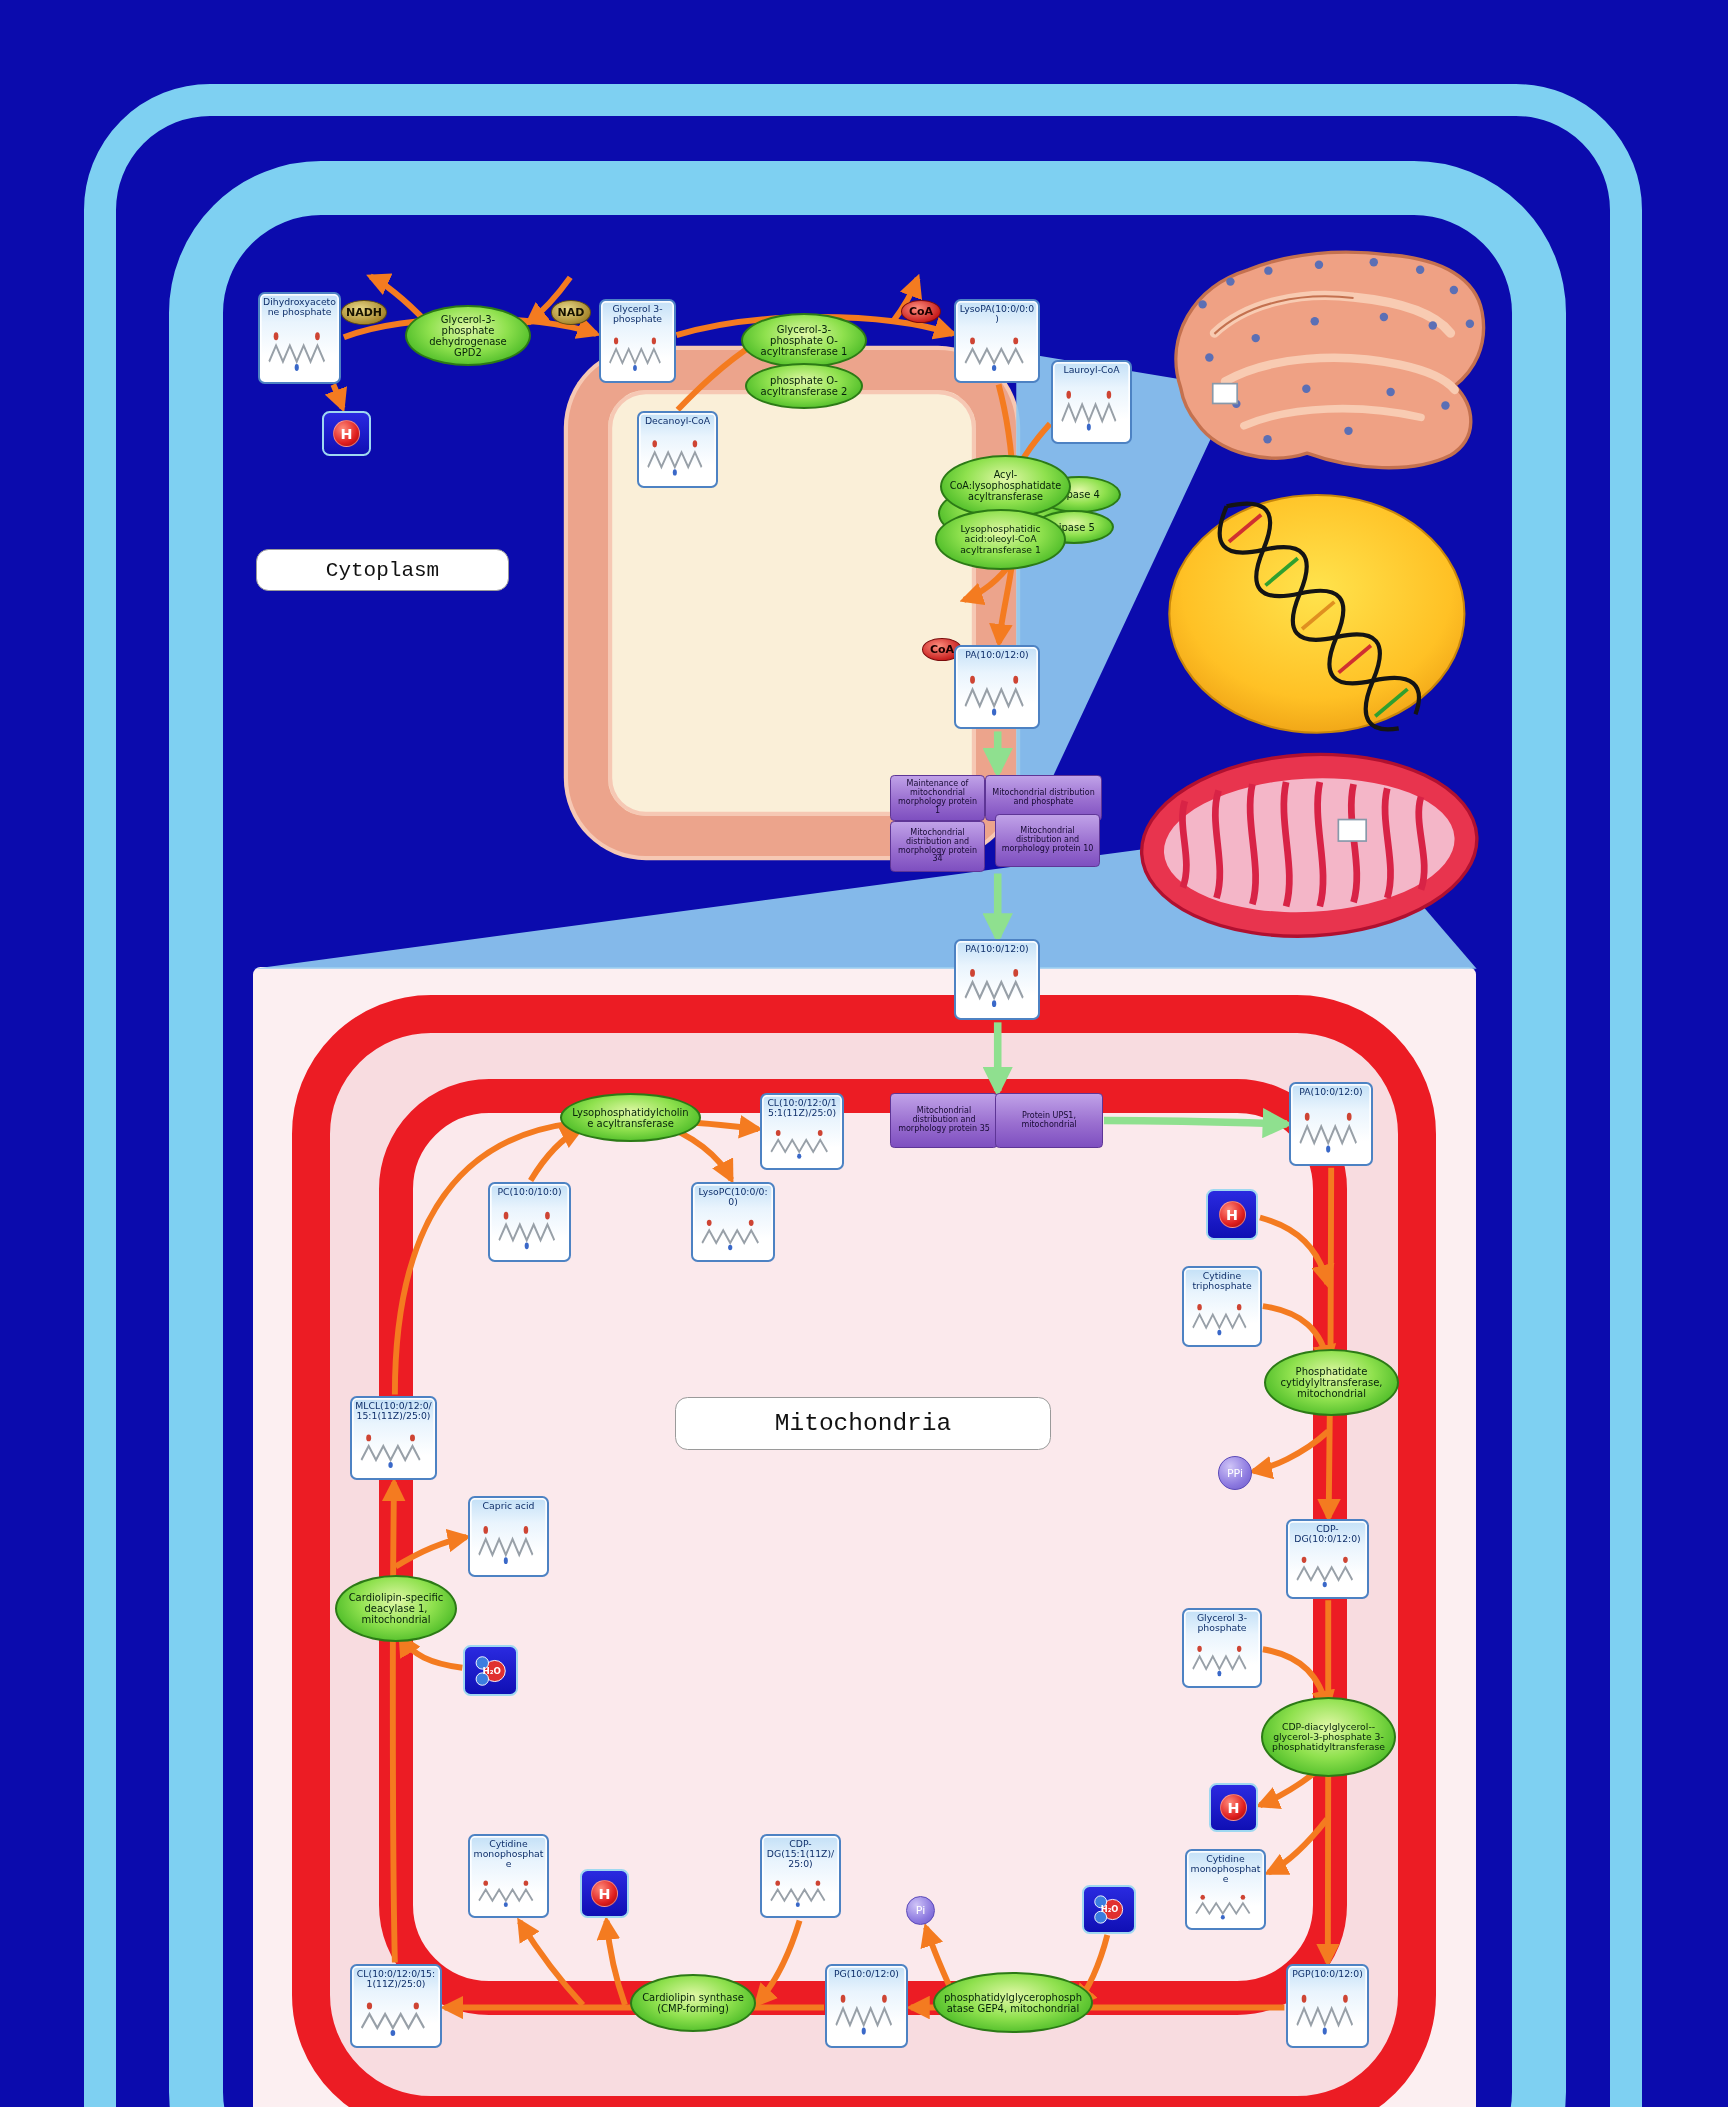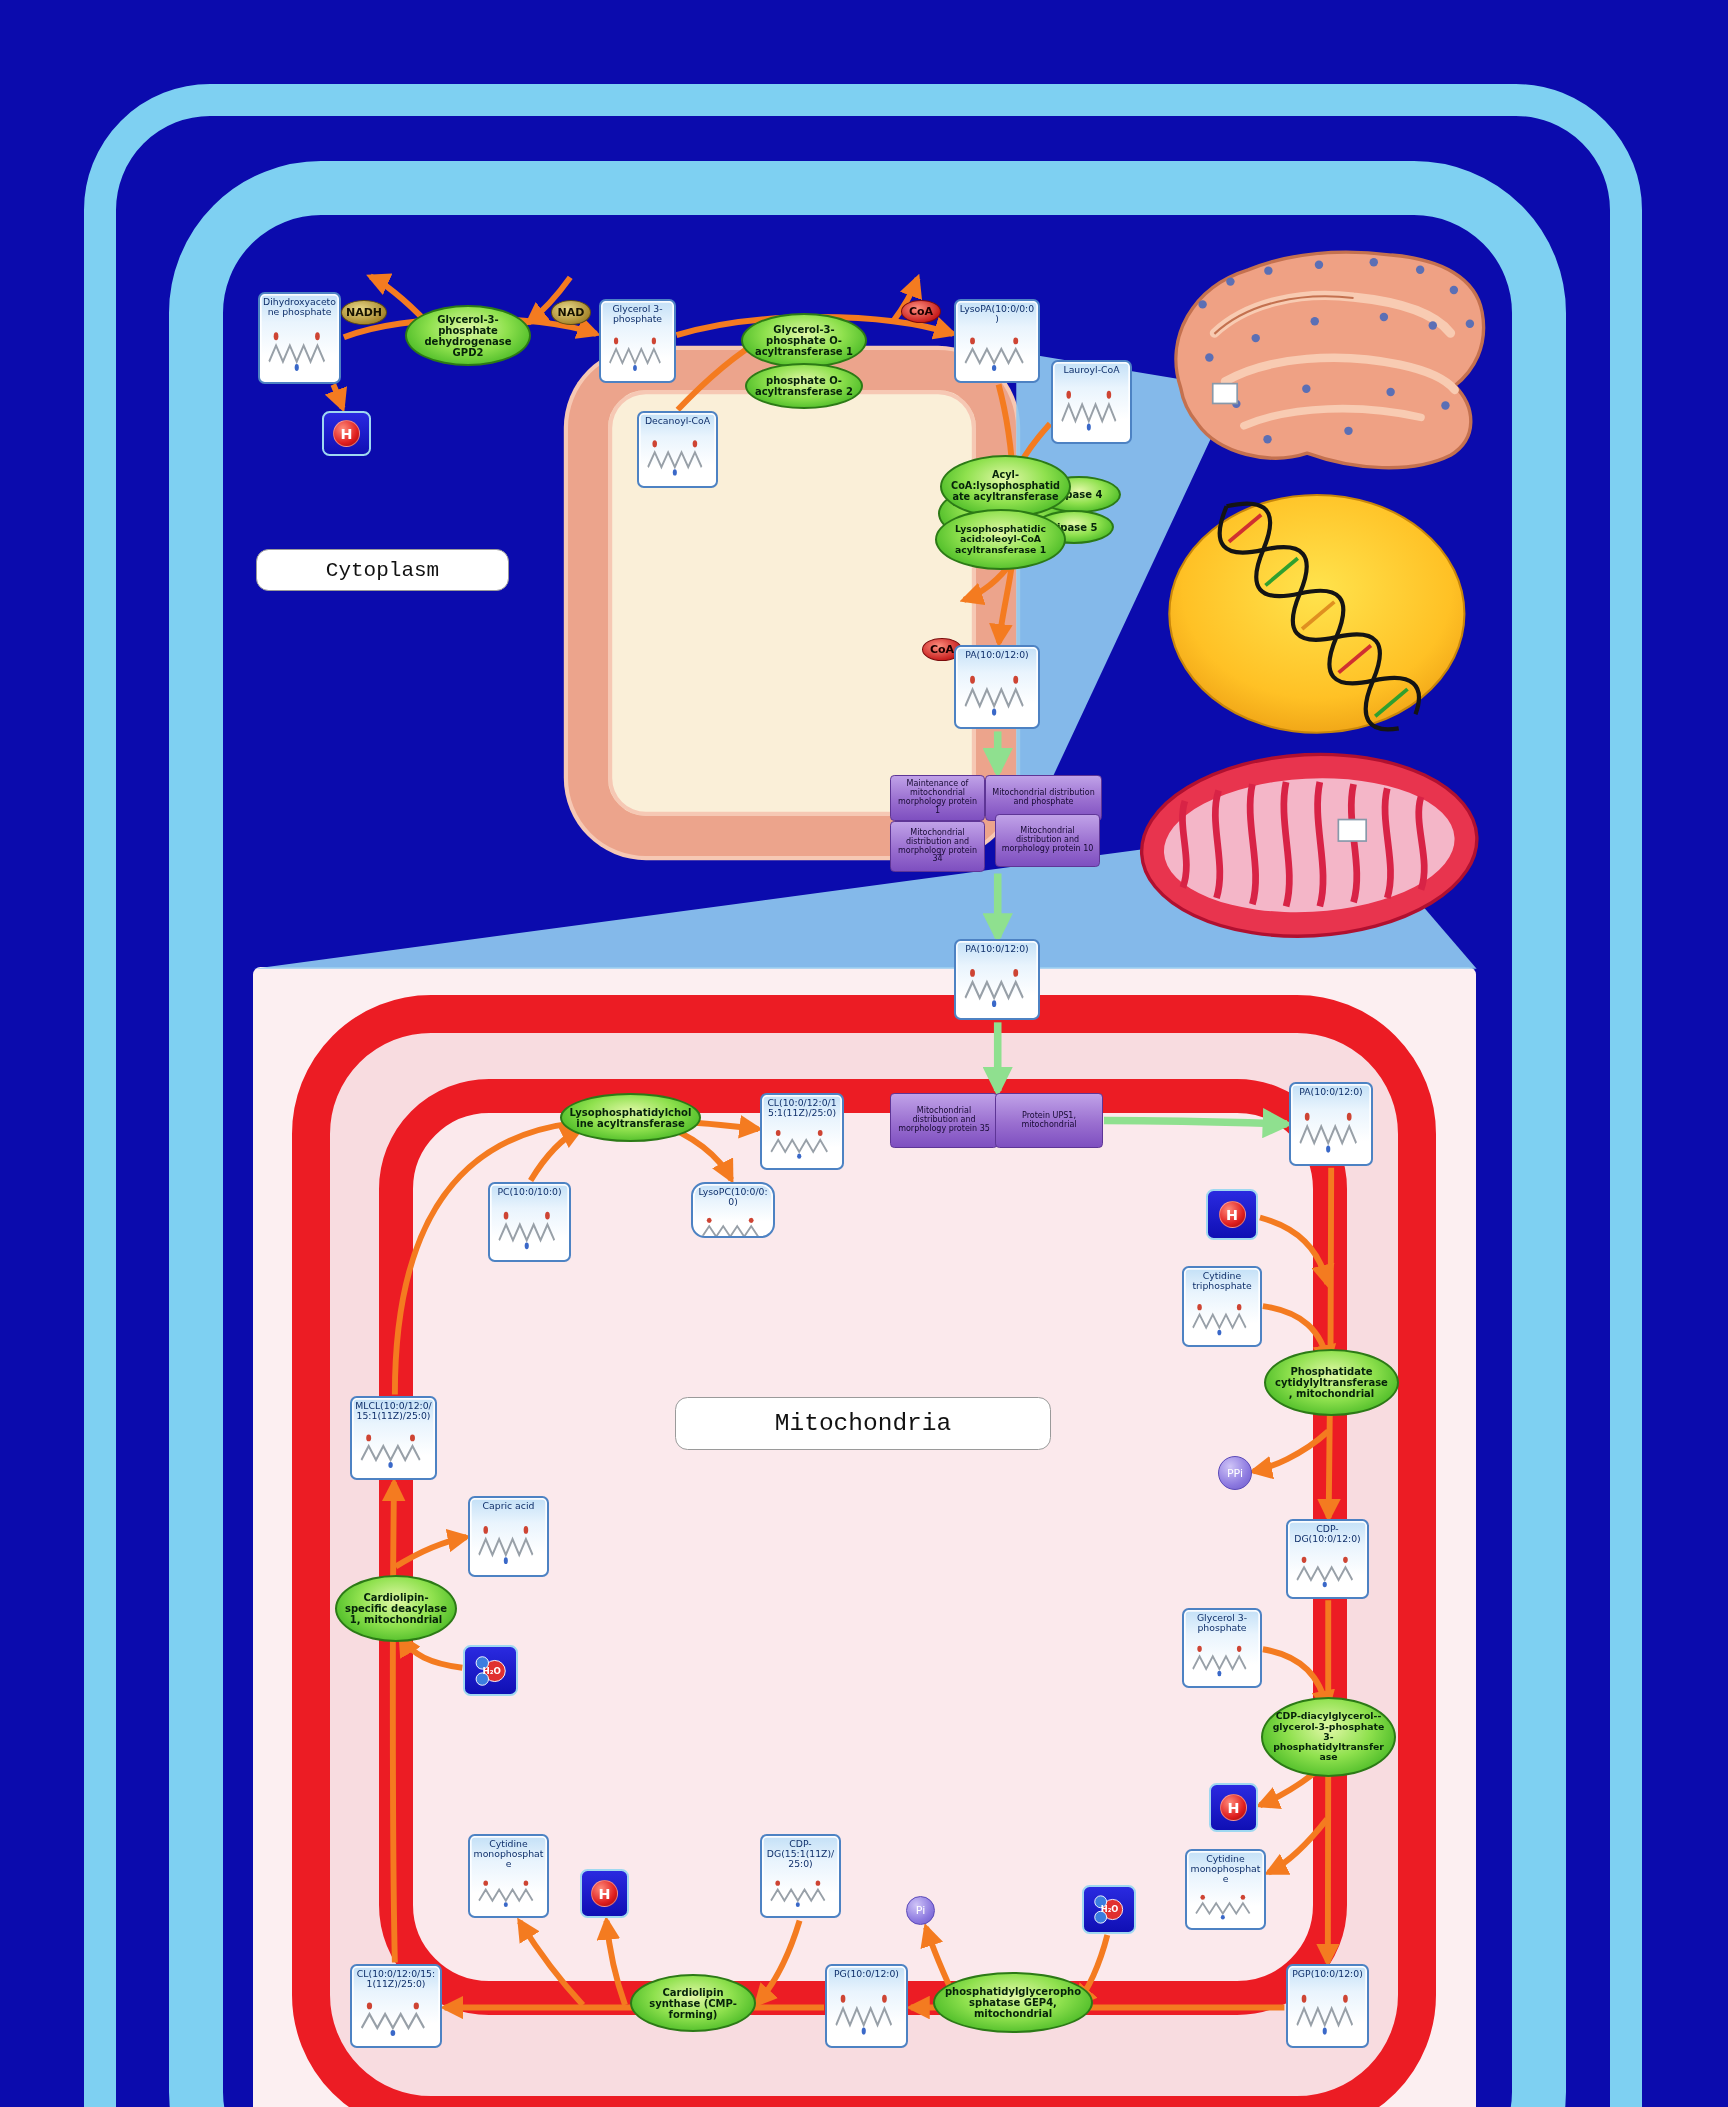--- a/index.html
+++ b/index.html
@@ -28,21 +28,21 @@
     display: flex; flex-direction: column; overflow: hidden;
   }
   .m-title { font-size: 9.3px; line-height: 1.08; color: #10306B; text-align: center; padding: 3.4px 2.5px 0.8px; font-weight: 500; overflow-wrap: anywhere; }
   .struct { flex: 1; margin: 1.7px 5px 4.2px; }
 
   .enzyme {
     position: absolute; border-radius: 50%;
     background: radial-gradient(ellipse at 50% 38%, #E2F8A8 0%, #8FE14E 45%, #46B824 82%, #379A1D 100%);
     border: 2.1px solid #2C7A16; color: #06230A;
     display: flex; align-items: center; justify-content: center; text-align: center;
-    font-size: 10px; line-height: 1.1; padding: 4.2px 7.6px; font-weight: 700; overflow-wrap: anywhere;
+    font-size: 10px; line-height: 1.1; padding: 4.2px 7.6px; font-weight: 400; overflow-wrap: anywhere;
   }
   .protein {
     position: absolute; background: linear-gradient(180deg, #C0A2E8 0%, #9A6FD0 55%, #7E4FC0 100%);
     border: 1.7px solid #5E3596; border-radius: 4.2px; color: #170A33;
     display: flex; align-items: center; justify-content: flex-end; text-align: center;
     font-size: 8.4px; line-height: 1.12; padding: 3.4px; overflow: hidden;
   }
   .pill {
     position: absolute; background: #FFFFFF; border: 1.3px solid #9A9A9A; border-radius: 12.6px;
     display: flex; align-items: center; justify-content: center; text-align: center;
@@ -353,21 +353,21 @@
   </div>
   <div class="metabolite" style="left:488px;top:1182px;width:83px;height:80px;">
     <div class="m-title">PC(10:0/10:0)</div>
       <div class="struct"><svg viewBox="0 0 100 50" preserveAspectRatio="none" width="100%" height="100%">
           <path d="M6,36 L16,22 26,36 36,22 46,36 56,22 66,36 76,22 86,36" fill="none" stroke="#98A0A8" stroke-width="2.6"></path>
           <circle cx="16" cy="14" r="3.4" fill="#CE4433"></circle>
           <circle cx="76" cy="14" r="3.4" fill="#CE4433"></circle>
           <circle cx="46" cy="41" r="3" fill="#3A68C8"></circle>
         </svg></div>
   </div>
-  <div class="metabolite" style="left:691px;top:1182px;width:84px;height:56px;border-radius:14px;">
+  <div class="metabolite" style="left:691px;top:1182px;width:84px;height:80px;">
     <div class="m-title">LysoPC(10:0/0:0)</div>
       <div class="struct"><svg viewBox="0 0 100 50" preserveAspectRatio="none" width="100%" height="100%">
           <path d="M6,36 L16,22 26,36 36,22 46,36 56,22 66,36 76,22 86,36" fill="none" stroke="#98A0A8" stroke-width="2.6"></path>
           <circle cx="16" cy="14" r="3.4" fill="#CE4433"></circle>
           <circle cx="76" cy="14" r="3.4" fill="#CE4433"></circle>
           <circle cx="46" cy="41" r="3" fill="#3A68C8"></circle>
         </svg></div>
   </div>
   <div class="metabolite" style="left:1289px;top:1082px;width:84px;height:84px;">
     <div class="m-title">PA(10:0/12:0)</div>

